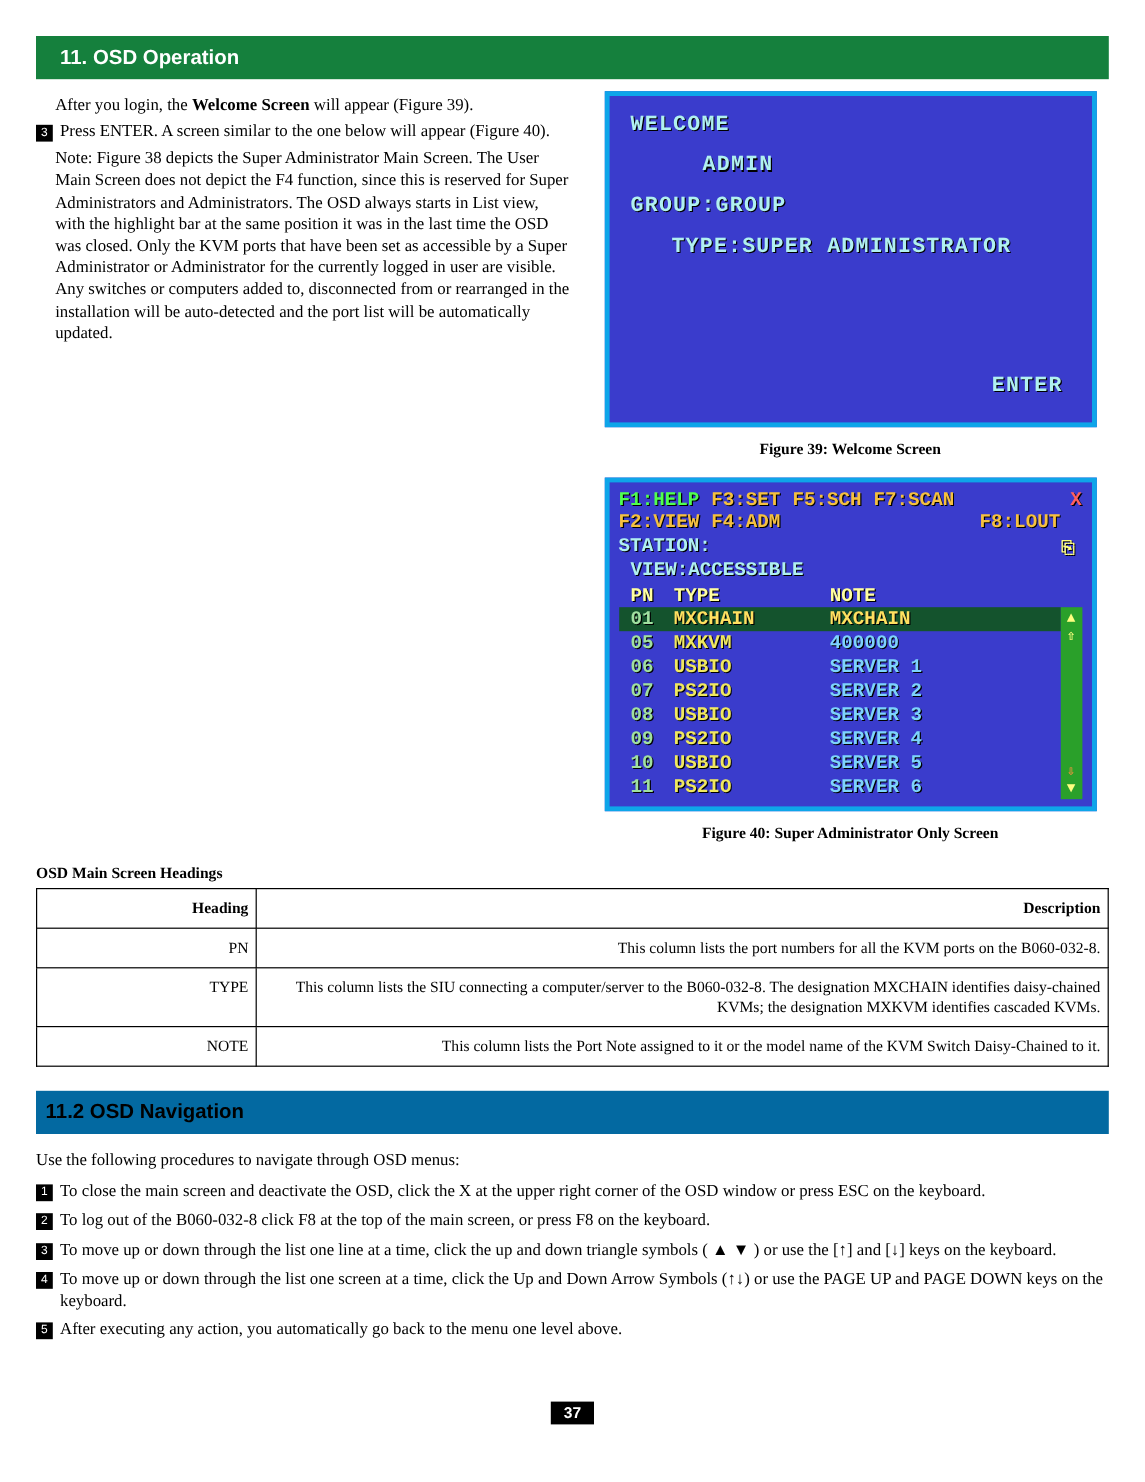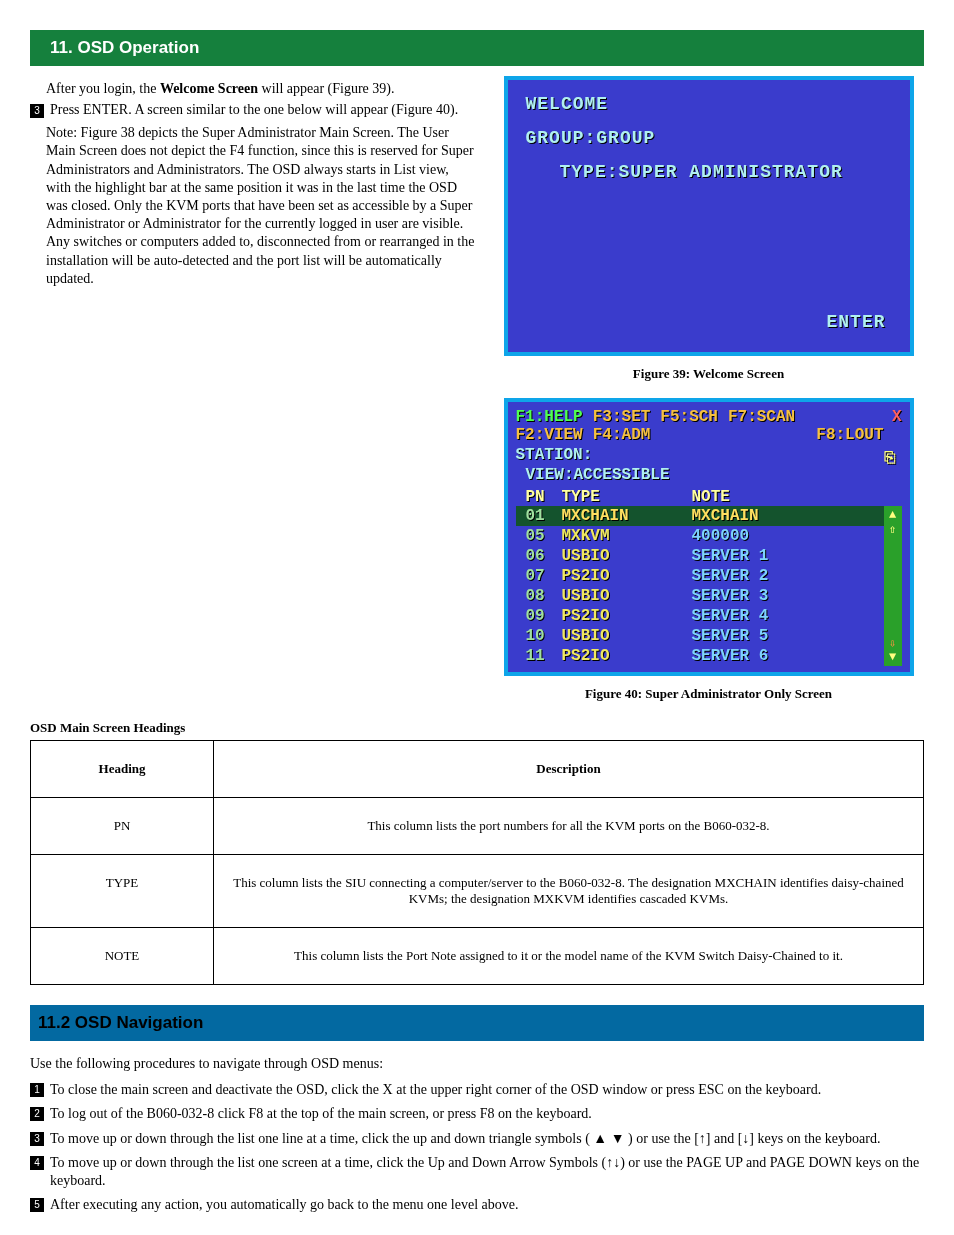--- a/index.html
+++ b/index.html
@@ -183,22 +183,22 @@
     font-size: 13px;
     margin: 8px 0 4px 0;
   }
   table.headings {
     border-collapse: collapse;
     width: 100%;
     font-size: 13px;
   }
   table.headings th, table.headings td {
     border: 1px solid #000;
-    padding: 20px 6px;
-    text-align: center;
+    padding: 8px 6px;
+    text-align: right;
     vertical-align: top;
   }
   table.headings th { font-weight: bold; }
   .col-h { width: 170px; }
   
   .nav-intro { margin: 6px 0 8px 0; }
   .nav-item {
     display: flex;
     gap: 6px;
     margin: 6px 0;
@@ -231,20 +231,21 @@
       <span class="step-num">3</span>
       <span>Press ENTER. A screen similar to the one below will appear (Figure 40).</span>
     </div>
     <p class="note-block">Note: Figure 38 depicts the Super Administrator Main Screen. The User Main Screen does not depict the F4 function, since this is reserved for Super Administrators and Administrators. The OSD always starts in List view, with the highlight bar at the same position it was in the last time the OSD was closed. Only the KVM ports that have been set as accessible by a Super Administrator or Administrator for the currently logged in user are visible. Any switches or computers added to, disconnected from or rearranged in the installation will be auto-detected and the port list will be automatically updated.</p>
   </div>
 
   <div class="right-col">
 
     <div class="osd osd-welcome">
       <div class="line">WELCOME</div>
+      <div class="line center">ADMIN</div>
       <div class="line">GROUP:GROUP</div>
       <div class="line typeline">TYPE:SUPER ADMINISTRATOR</div>
       <div class="osd-enter">ENTER</div>
     </div>
     <div class="fig-caption">Figure 39: Welcome Screen</div>
 
     <div class="osd osd-main">
       <div class="fkey-row">
         <span class="f1">F1:HELP</span>
         <span>F3:SET</span>

